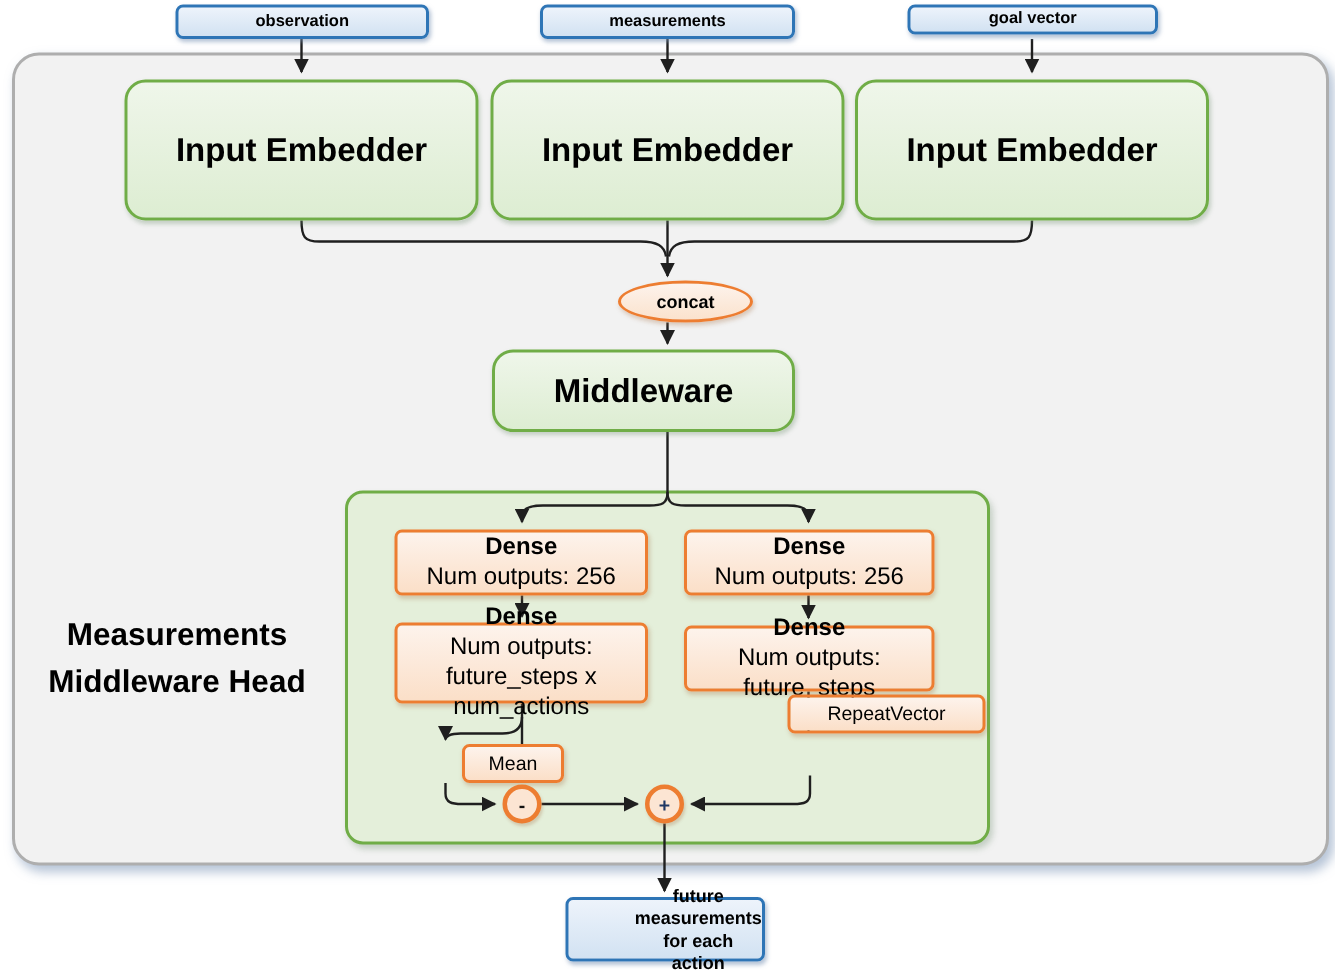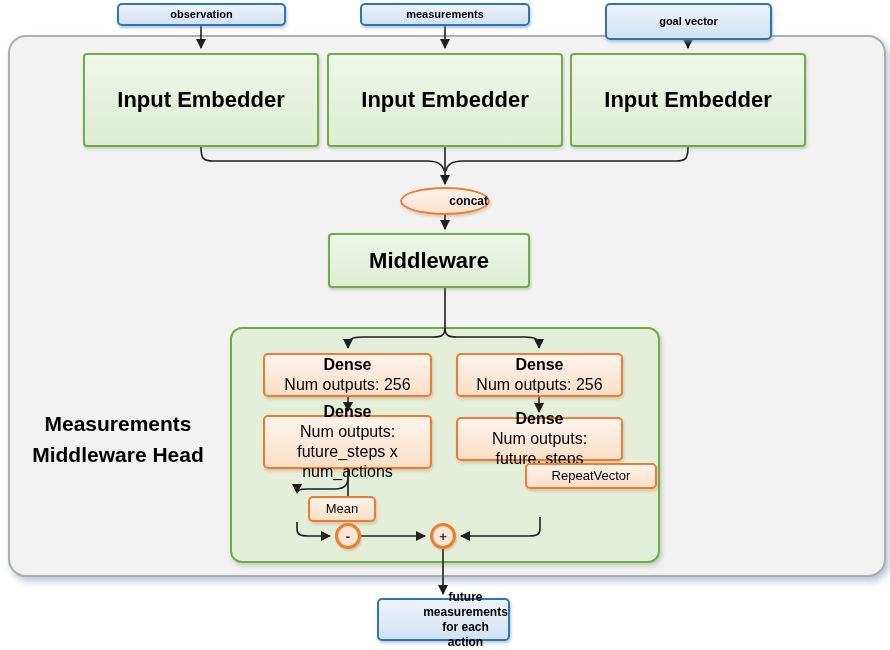--- a/index.html
+++ b/index.html
@@ -23,21 +23,21 @@
   }
   .blue-node{
     border:2px solid #2e75b6;border-radius:5px;
     background:linear-gradient(#edf3fb,#d2e2f2);
     font-weight:bold;font-size:11px;
     box-shadow:1px 2px 3px rgba(120,145,180,.55);
     justify-content:center;
   }
   .blue-node.output{border-width:2.5px;font-size:12px;}
   .green-node{
-    border:2px solid #70ad47;border-radius:4px;
+    border:2px solid #70ad47;border-radius:14px;
     background:linear-gradient(#eff6ea,#ddedd2);
     font-weight:bold;font-size:22px;
     box-shadow:1px 2px 3px rgba(110,140,110,.35);
     align-items:center;
   }
   .orange-node{
     border:2px solid #ed7d31;border-radius:5px;
     background:linear-gradient(#fdf3ec,#fbdfc8);
     font-size:16px;
     box-shadow:1px 2px 3px rgba(170,120,80,.35);
@@ -114,35 +114,35 @@
       <path d="M443,549 L443,594" marker-end="url(#arr)"></path>
     </g>
   </svg>
 
   <div class="node blue-node" style="left:117px;top:3px;width:169px;height:23px;">
     <span>observation</span>
   </div>
   <div class="node blue-node" style="left:360px;top:3px;width:170px;height:23px;">
     <span>measurements</span>
   </div>
-  <div class="node blue-node" style="left:605px;top:3px;width:167px;height:37px;">
+  <div class="node blue-node" style="left:605px;top:3px;width:167px;height:20px;">
     <span>goal vector</span>
   </div>
 
   <div class="node green-node" style="left:83px;top:53px;width:236px;height:94px;">
     <span>Input Embedder</span>
   </div>
   <div class="node green-node" style="left:327px;top:53px;width:236px;height:94px;">
     <span>Input Embedder</span>
   </div>
   <div class="node green-node" style="left:570px;top:53px;width:236px;height:94px;">
     <span>Input Embedder</span>
   </div>
 
-  <div class="node concat-ellipse" style="left:400px;top:187px;width:90px;height:28px;align-items:flex-end;">
+  <div class="node concat-ellipse" style="left:412px;top:187px;width:90px;height:28px;">
     <span>concat</span>
   </div>
 
   <div class="node green-node" style="left:328px;top:233px;width:202px;height:55px;">
     <span>Middleware</span>
   </div>
 
   <div class="node orange-node" style="left:263px;top:353px;width:169px;height:44px;">
     <div class="title">Dense</div>
     <div>Num outputs: 256</div>

